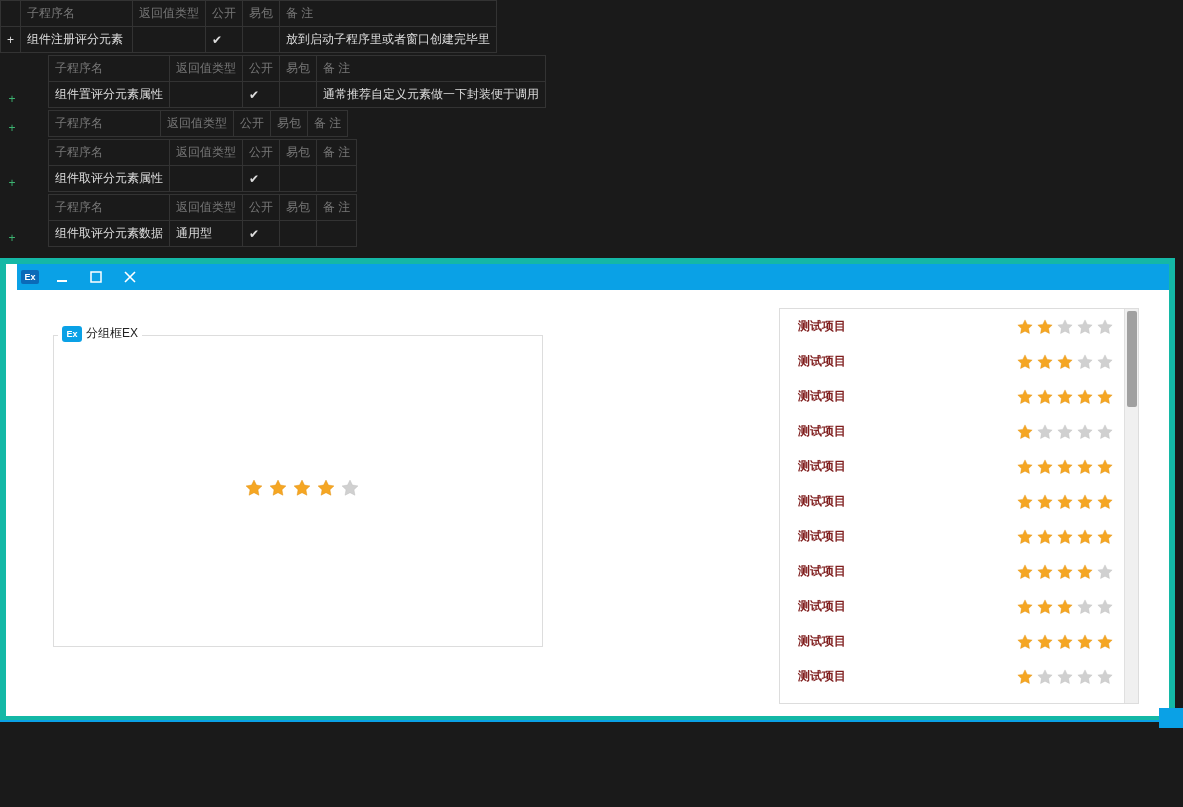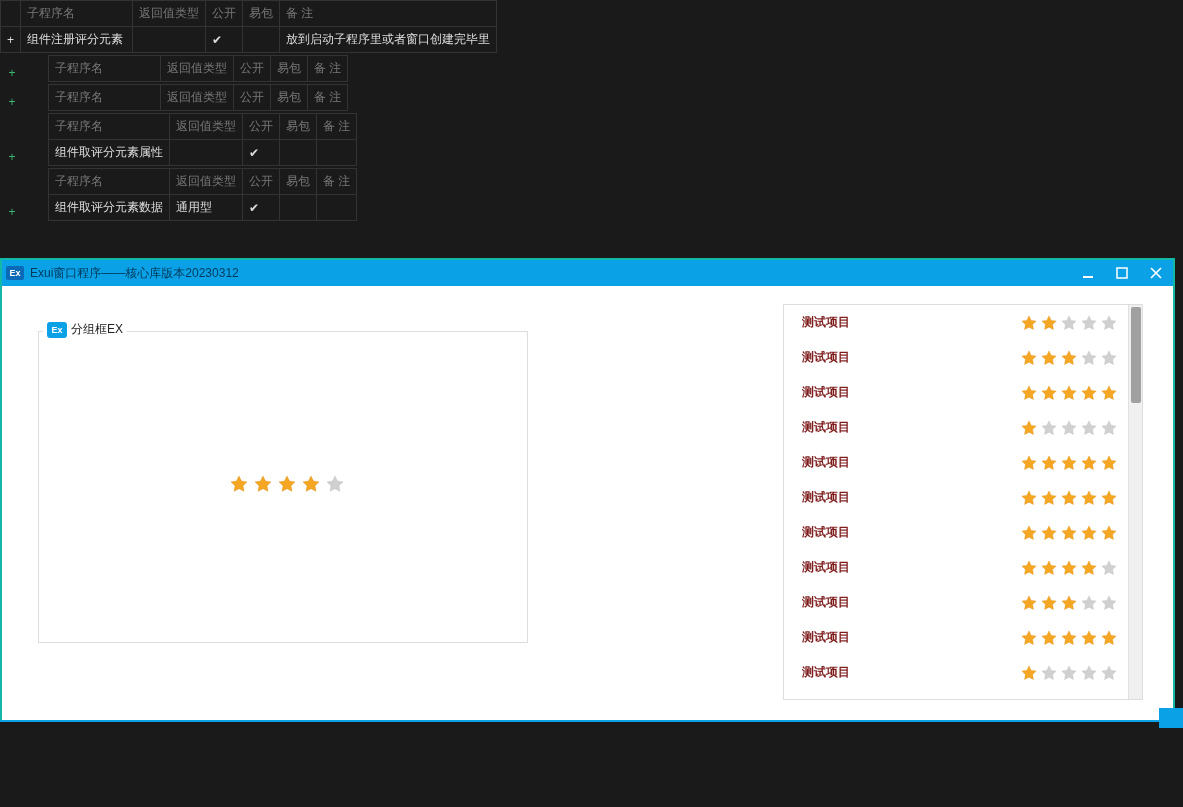--- a/index.html
+++ b/index.html
@@ -29,23 +29,24 @@
     .offset { margin-left: 24px; }
 
     
     .app-window {
       position: absolute;
       left: 0;
       top: 258px;
       width: 1175px;
       height: 464px;
       background: #fff;
-      border: 2px solid #14b8a6;
+      border: 6px solid #14b8a6;
       display: flex;
       flex-direction: column;
+      padding-left: 11px;
     }
     .titlebar {
       background: #0aa1e6;
       height: 26px;
       display: flex;
       align-items: center;
       padding-left: 4px;
     }
     .titlebar-logo {
       width: 18px; height: 14px;
@@ -185,20 +186,27 @@
         <div class="code-block">
           <table class="code-table offset">
             <tbody>
               <tr class="header-row">
                 <td style="min-width:112px">子程序名</td>
                 <td style="min-width:60px">返回值类型</td>
                 <td style="min-width:30px">公开</td>
                 <td style="min-width:30px">易包</td>
                 <td style="min-width:40px">备 注</td>
               </tr>
+              <tr class="data-row">
+                <td class="sub-name">组件置评分元素属性</td>
+                <td class=""></td>
+                <td class="checkmark">✔</td>
+                <td></td>
+                <td class="remark-green">通常推荐自定义元素做一下封装便于调用</td>
+              </tr>
             </tbody>
           </table>
         </div>
       </div>
       <div style="display: flex; align-items: flex-end;">
         <div class="plus-cell" style="width: 24px; height: 22px; display: flex; align-items: center; justify-content: center;">+</div>
         <div class="code-block">
           <table class="code-table offset">
             <tbody>
               <tr class="header-row">
@@ -257,21 +265,20 @@
             </tbody>
           </table>
         </div>
       </div>
     </div>
 </div>
 
 <div class="app-window">
   <div class="titlebar">
     <div class="titlebar-logo">Ex</div>
-    <div class="titlebar-text">Exui窗口程序——核心库版本20230312</div>
     <div class="titlebar-controls">
       <div class="tb-btn">
         <svg width="12" height="12" viewBox="0 0 12 12">
             <rect x="1" y="9" width="10" height="2" fill="#fff"></rect>
           </svg>
       </div>
       <div class="tb-btn">
         <svg width="12" height="12" viewBox="0 0 12 12">
             <rect x="1" y="1" width="10" height="10" fill="none" stroke="#fff" stroke-width="1.5"></rect>
           </svg>

